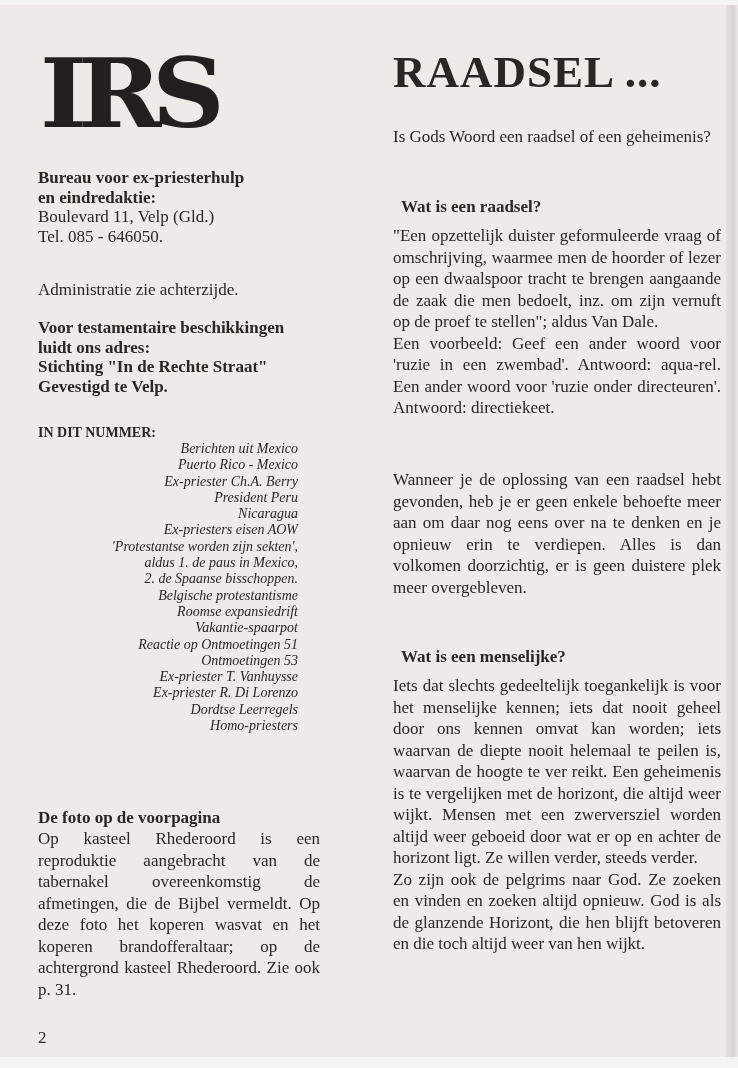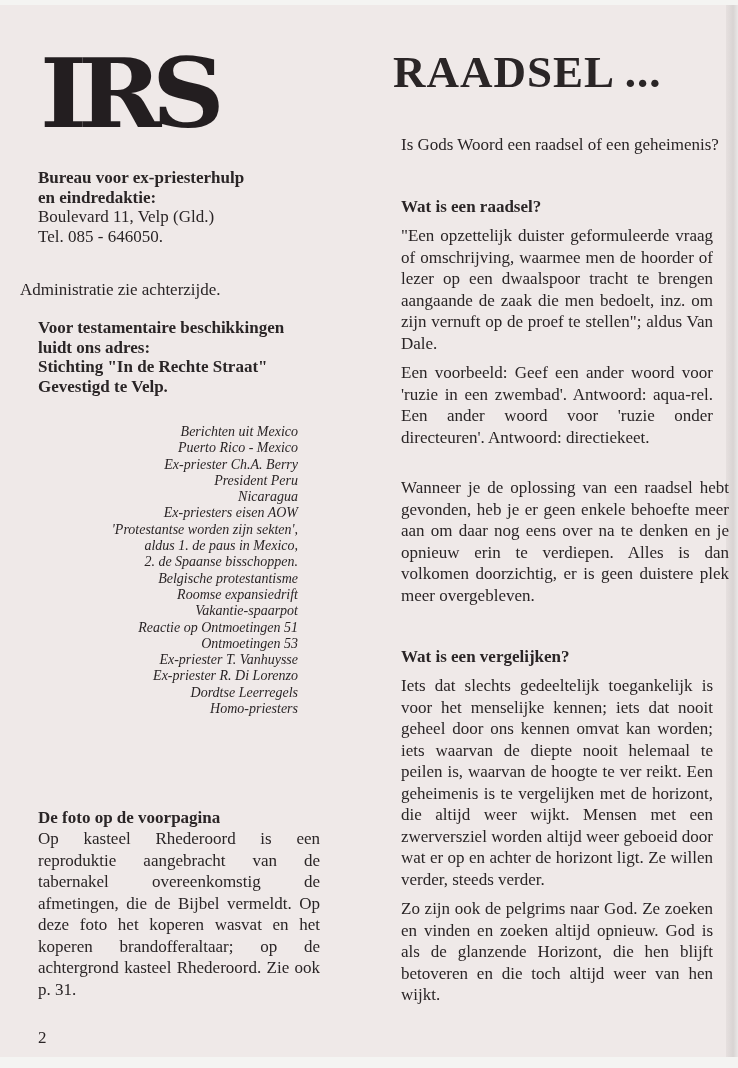--- a/index.html
+++ b/index.html
@@ -21,35 +21,35 @@
 
   .logo {
     position: absolute; left: 40px; top: 46px;
     font-family: "DejaVu Serif", serif; font-weight: 900;
     font-size: 96px; line-height: 96px; letter-spacing: -9px;
     color: #231e20; transform: scaleX(1.05); transform-origin: left;
   }
   .ltxt { font-size: 17px; line-height: 19.5px; }
   .b { font-weight: bold; }
   .block1 { position: absolute; left: 38px; top: 168px; width: 310px; }
-  .admin { position: absolute; left: 20px; top: 280px; width: 310px; font-family: Liberation Serif, serif; }
+  .admin { position: absolute; left: 38px; top: 280px; width: 310px; font-family: Liberation Serif, serif; }
   .block2 { position: absolute; left: 38px; top: 318px; width: 320px; }
   .inhoud { position: absolute; left: 38px; top: 424px; width: 260px; }
   .inhoud .head { font-size: 14px; line-height: 17px; font-weight: bold; }
   .inhoud .it { font-style: italic; font-size: 14px; line-height: 16.3px; text-align: right; }
   .foto { position: absolute; left: 38px; top: 808px; width: 282px; }
   .foto .head { font-size: 17px; line-height: 20px; font-weight: bold; }
   .foto p { margin: 0; font-size: 17px; line-height: 21.5px; text-align: justify; }
   .pagenum { position: absolute; left: 38px; top: 1028px; font-size: 17px; }
 
   .title {
     position: absolute; left: 393px; top: 46px;
     font-size: 45px; font-weight: bold; letter-spacing: 1px; line-height: 52px;
   }
-  .rtxt { font-size: 17px; line-height: 21.5px; text-align: justify; margin: 8px; }
+  .rtxt { font-size: 17px; line-height: 21.5px; text-align: justify; margin: 0; }
   .rhead { font-size: 17px; line-height: 21px; font-weight: bold; margin: 8px; }
   .r-intro { position: absolute; left: 393px; top: 126px; width: 328px; }
   .r-sec1 { position: absolute; left: 393px; top: 188px; width: 328px; }
   .r-para2 { position: absolute; left: 393px; top: 469px; width: 328px; }
   .r-sec2 { position: absolute; left: 393px; top: 638px; width: 328px; }
 </style>
 </head>
 <body>
 
 <div class="page"></div>
@@ -67,20 +67,21 @@
 <div class="admin ltxt">Administratie zie achterzijde.</div>
 
 <div class="block2 ltxt b">
   <div>Voor testamentaire beschikkingen</div>
   <div>luidt ons adres:</div>
   <div>Stichting "In de Rechte Straat"</div>
   <div>Gevestigd te Velp.</div>
 </div>
 
 <div class="inhoud">
+  <div class="head">IN DIT NUMMER:</div>
   <div id="contents-list">
       <div class="it">Berichten uit Mexico</div>
       <div class="it">Puerto Rico - Mexico</div>
       <div class="it">Ex-priester Ch.A. Berry</div>
       <div class="it">President Peru</div>
       <div class="it">Nicaragua</div>
       <div class="it">Ex-priesters eisen AOW</div>
       <div class="it">'Protestantse worden zijn sekten',</div>
       <div class="it">aldus 1. de paus in Mexico,</div>
       <div class="it">2. de Spaanse bisschoppen.</div>
@@ -109,16 +110,16 @@
 
 <div class="r-sec1">
   <p class="rhead">Wat is een raadsel?</p>
   <p class="rtxt">"Een opzettelijk duister geformuleerde vraag of omschrijving, waarmee men de hoorder of lezer op een dwaalspoor tracht te brengen aangaande de zaak die men bedoelt, inz. om zijn vernuft op de proef te stellen"; aldus Van Dale.</p>
   <p class="rtxt">Een voorbeeld: Geef een ander woord voor 'ruzie in een zwembad'. Antwoord: aqua-rel. Een ander woord voor 'ruzie onder directeuren'. Antwoord: directiekeet.</p>
 </div>
 
 <p class="rtxt r-para2">Wanneer je de oplossing van een raadsel hebt gevonden, heb je er geen enkele behoefte meer aan om daar nog eens over na te denken en je opnieuw erin te verdiepen. Alles is dan volkomen doorzichtig, er is geen duistere plek meer overgebleven.</p>
 
 <div class="r-sec2">
-  <p class="rhead">Wat is een vergelijken?</p>
+  <p class="rhead">Wat is een menselijke?</p>
   <p class="rtxt">Iets dat slechts gedeeltelijk toegankelijk is voor het menselijke kennen; iets dat nooit geheel door ons kennen omvat kan worden; iets waarvan de diepte nooit helemaal te peilen is, waarvan de hoogte te ver reikt. Een geheimenis is te vergelijken met de horizont, die altijd weer wijkt. Mensen met een zwerversziel worden altijd weer geboeid door wat er op en achter de horizont ligt. Ze willen verder, steeds verder.</p>
   <p class="rtxt">Zo zijn ook de pelgrims naar God. Ze zoeken en vinden en zoeken altijd opnieuw. God is als de glanzende Horizont, die hen blijft betoveren en die toch altijd weer van hen wijkt.</p>
 </div>
 
 </body></html>

